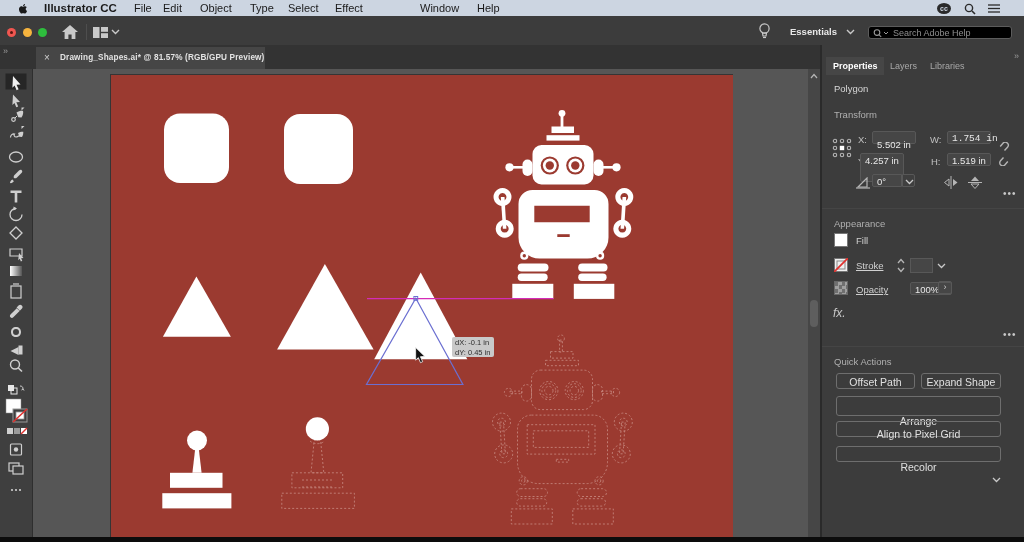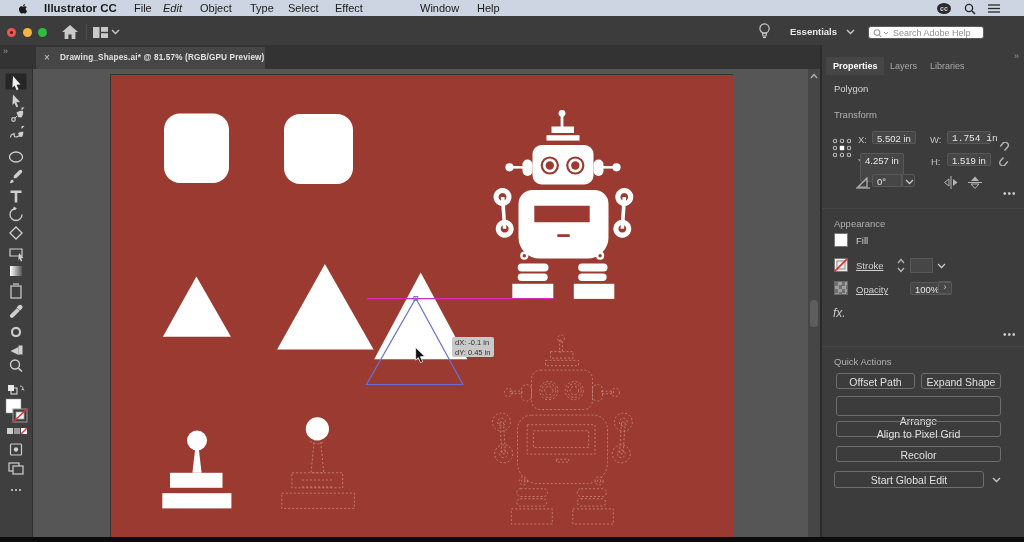--- a/index.html
+++ b/index.html
@@ -9,21 +9,21 @@
 </style>
 </head>
 <body>
 
 <div class="abs" style="left:0;top:0;width:1024px;height:16px;background:#ccd5e1;color:#1a1a1a;font-size:11px;white-space:nowrap;">
   <svg class="abs" style="left:18px;top:3px;" width="10" height="11" viewBox="0 0 170 180">
     <path fill="#1a1a1a" d="M150.37 140.25c-2.45 5.66-5.35 10.87-8.71 15.66-4.58 6.53-8.33 11.05-11.22 13.56-4.48 4.12-9.28 6.23-14.42 6.35-3.69 0-8.14-1.05-13.32-3.18-5.2-2.12-9.97-3.17-14.34-3.17-4.58 0-9.49 1.05-14.75 3.17-5.26 2.13-9.5 3.24-12.74 3.35-4.93.21-9.84-1.96-14.75-6.52-3.13-2.73-7.04-7.41-11.73-14.04-5.03-7.08-9.17-15.29-12.41-24.65-3.47-10.11-5.21-19.9-5.21-29.38 0-10.86 2.35-20.22 7.04-28.07 3.69-6.3 8.61-11.27 14.76-14.92 6.15-3.65 12.79-5.51 19.95-5.63 3.92 0 9.05 1.21 15.43 3.59 6.36 2.39 10.45 3.6 12.24 3.6 1.34 0 5.88-1.42 13.57-4.24 7.28-2.62 13.42-3.7 18.45-3.28 13.63 1.1 23.87 6.47 30.68 16.15-12.19 7.39-18.22 17.73-18.1 31 .11 10.34 3.86 18.94 11.23 25.77 3.34 3.17 7.07 5.62 11.22 7.36-.9 2.61-1.85 5.11-2.86 7.51zM119.11 17.24c0 8.1-2.96 15.67-8.86 22.67-7.12 8.32-15.73 13.13-25.07 12.38a25.22 25.22 0 0 1-.19-3.07c0-7.78 3.39-16.1 9.4-22.91 3-3.45 6.82-6.31 11.45-8.6 4.62-2.25 8.99-3.5 13.1-3.73.12 1.08.17 2.17.17 3.26z"></path>
   </svg>
   <div class="abs" style="left:44px;top:2px;font-weight:bold;font-size:11.5px;">Illustrator CC</div>
   <div class="abs" style="left:134px;top:2px;">File</div>
-  <div class="abs" style="left:163px;top:2px;font-style:italic;">Edit</div>
+  <div class="abs" style="left:163px;top:2px;">Edit</div>
   <div class="abs" style="left:200px;top:2px;">Object</div>
   <div class="abs" style="left:250px;top:2px;">Type</div>
   <div class="abs" style="left:288px;top:2px;">Select</div>
   <div class="abs" style="left:335px;top:2px;">Effect</div>
   <div class="abs" style="left:381px;top:2px;margin-top:24px;">View</div>
   <div class="abs" style="left:420px;top:2px;">Window</div>
   <div class="abs" style="left:477px;top:2px;">Help</div>
 
   <svg class="abs" style="left:936px;top:2px;" width="70" height="13" viewBox="0 0 70 13">
     <ellipse cx="8" cy="6.5" rx="7" ry="5.5" fill="#2a2a2a"></ellipse>
@@ -61,21 +61,21 @@
   <svg class="abs" style="left:758px;top:7px;" width="13" height="17" viewBox="0 0 13 17">
     <circle cx="6.5" cy="5.5" r="4.6" fill="none" stroke="#c9c9c9" stroke-width="1.2"></circle>
     <path d="M4.5 10 L8.5 10 L8 13 L5 13 Z" fill="none" stroke="#c9c9c9" stroke-width="1.2"></path>
     <line x1="5" y1="14.5" x2="8" y2="14.5" stroke="#c9c9c9" stroke-width="1.2"></line>
   </svg>
   <div class="abs" style="left:790px;top:10px;color:#e8e8e8;font-size:9.5px;font-weight:bold;">Essentials</div>
   <svg class="abs" style="left:846px;top:13px;" width="9" height="6" viewBox="0 0 9 6">
     <path d="M1 1 L4.5 4.5 L8 1" fill="none" stroke="#c9c9c9" stroke-width="1.4"></path>
   </svg>
 
-  <div class="abs" style="left:868px;top:10px;width:116px;height:12.5px;background:#ffffff;border:1px solid #5c5c5c;border-radius:3px;">
+  <div class="abs" style="left:868px;top:10px;width:144px;height:12.5px;background:#000000;border:1px solid #5c5c5c;border-radius:3px;">
     <svg class="abs" style="left:4px;top:2px;" width="16" height="9" viewBox="0 0 16 9">
       <circle cx="4" cy="3.6" r="2.8" fill="none" stroke="#9a9a9a" stroke-width="1.1"></circle>
       <line x1="6.2" y1="5.8" x2="8.2" y2="8" stroke="#9a9a9a" stroke-width="1.1"></line>
       <path d="M11 3 L13 5 L15 3" fill="none" stroke="#9a9a9a" stroke-width="1"></path>
     </svg>
     <div class="abs" style="left:24px;top:0.5px;color:#8f8f8f;font-size:9px;">Search Adobe Help</div>
   </div>
 </div>
 
 <div class="abs" style="left:0;top:45px;width:1024px;height:24px;background:#333333;">
@@ -285,21 +285,21 @@
         <circle cx="17" cy="3" r="1.7"></circle>
       <circle cx="3" cy="10" r="1.7"></circle>
         <circle cx="17" cy="10" r="1.7"></circle>
       <circle cx="3" cy="17" r="1.7"></circle>
         <circle cx="10" cy="17" r="1.7"></circle>
         <circle cx="17" cy="17" r="1.7"></circle>
     </g>
     <rect x="7.8" y="7.8" width="4.4" height="4.4" fill="#ffffff"></rect>
   </svg>
   <div class="abs" style="left:36px;top:89px;color:#c0c0c0;">X:</div>
-  <div class="abs" style="left:50px;top:86px;width:44px;height:13px;background:#464646;border:1px solid #585858;border-radius:2px;color:#e8e8e8;padding:1px 0 0 4px;">5.502 in</div>
+  <div class="abs" style="left:50px;top:86px;width:44px;height:13px;background:#464646;border:1px solid #585858;border-radius:2px;color:#e8e8e8;padding:7px 0 0 4px;">5.502 in</div>
   <div class="abs" style="left:108px;top:89px;color:#c0c0c0;">W:</div>
   <div class="abs" style="left:125px;top:86px;width:44px;height:13px;background:#464646;border:1px solid #585858;border-radius:2px;color:#e8e8e8;padding:1px 0 0 4px;font-family:Liberation Mono, monospace;">1.754 in</div>
   <div class="abs" style="left:36px;top:111px;color:#c0c0c0;">Y:</div>
   <div class="abs" style="left:38px;top:108px;width:44px;height:29px;background:#464646;border:1px solid #585858;border-radius:2px;color:#e8e8e8;padding:1px 0 0 4px;">4.257 in</div>
   <div class="abs" style="left:109px;top:111px;color:#c0c0c0;">H:</div>
   <div class="abs" style="left:125px;top:108px;width:44px;height:13px;background:#464646;border:1px solid #585858;border-radius:2px;color:#e8e8e8;padding:1px 0 0 4px;">1.519 in</div>
 
   <svg class="abs" style="left:174px;top:97px;" width="16" height="24" viewBox="0 0 16 24">
     <g fill="none" stroke="#b5b5b5" stroke-width="1.4">
       <path d="M8.5 8.5 L11.5 5.2 a3 3 0 0 0 -4.5 -4 L4.2 4.5"></path>
@@ -357,20 +357,19 @@
   <div class="abs" style="left:11px;top:261px;color:#c8c8c8;font-style:italic;font-size:12px;">fx.</div>
   <div class="abs" style="left:181px;top:284px;color:#c8c8c8;font-size:10px;letter-spacing:1px;">•••</div>
   <div class="abs" style="left:0;top:163px;width:202px;height:1px;background:#454545;"></div>
   <div class="abs" style="left:0;top:301px;width:202px;height:1px;background:#454545;"></div>
 
   <div class="abs" style="left:12px;top:311px;color:#b0b0b0;">Quick Actions</div>
   <div class="abs" style="left:14px;top:328px;width:79px;height:16px;border:1px solid #6e6e6e;border-radius:3px;color:#e0e0e0;text-align:center;padding-top:2px;font-size:10.5px;">Offset Path</div>
   <div class="abs" style="left:99px;top:328px;width:80px;height:16px;border:1px solid #6e6e6e;border-radius:3px;color:#e0e0e0;text-align:center;padding-top:2px;font-size:10.5px;">Expand Shape</div>
   <div class="abs" style="left:14px;top:351px;width:165px;height:16px;border:1px solid #6e6e6e;border-radius:3px;color:#e0e0e0;text-align:center;padding-top:18px;font-size:10.5px;">Arrange</div>
   <div class="abs" style="left:14px;top:376px;width:165px;height:16px;border:1px solid #6e6e6e;border-radius:3px;color:#e0e0e0;text-align:center;padding-top:6px;font-size:10.5px;">Align to Pixel Grid</div>
-  <div class="abs" style="left:14px;top:401px;width:165px;height:16px;border:1px solid #6e6e6e;border-radius:3px;color:#e0e0e0;text-align:center;padding-top:2px;font-size:10.5px;">Recolor</div>
-  <div class="abs" style="left:12px;top:426px;width:150px;height:17px;border:1px solid #6e6e6e;border-radius:3px;color:#e0e0e0;text-align:center;padding-top:2px;font-size:10.5px;">Start Global Edit</div>
+  <div class="abs" style="left:14px;top:401px;width:165px;height:16px;border:1px solid #6e6e6e;border-radius:3px;color:#e0e0e0;text-align:center;padding-top:14px;font-size:10.5px;">Recolor</div>
   <svg class="abs" style="left:170px;top:432px;" width="9" height="6" viewBox="0 0 9 6">
       <path d="M1 1 L4.5 4.5 L8 1" fill="none" stroke="#c9c9c9" stroke-width="1.3"></path>
     </svg>
 </div>
 
 <div class="abs" style="left:0;top:537px;width:1024px;height:5px;background:#0c0c0c;"></div>
 
 </body></html>

